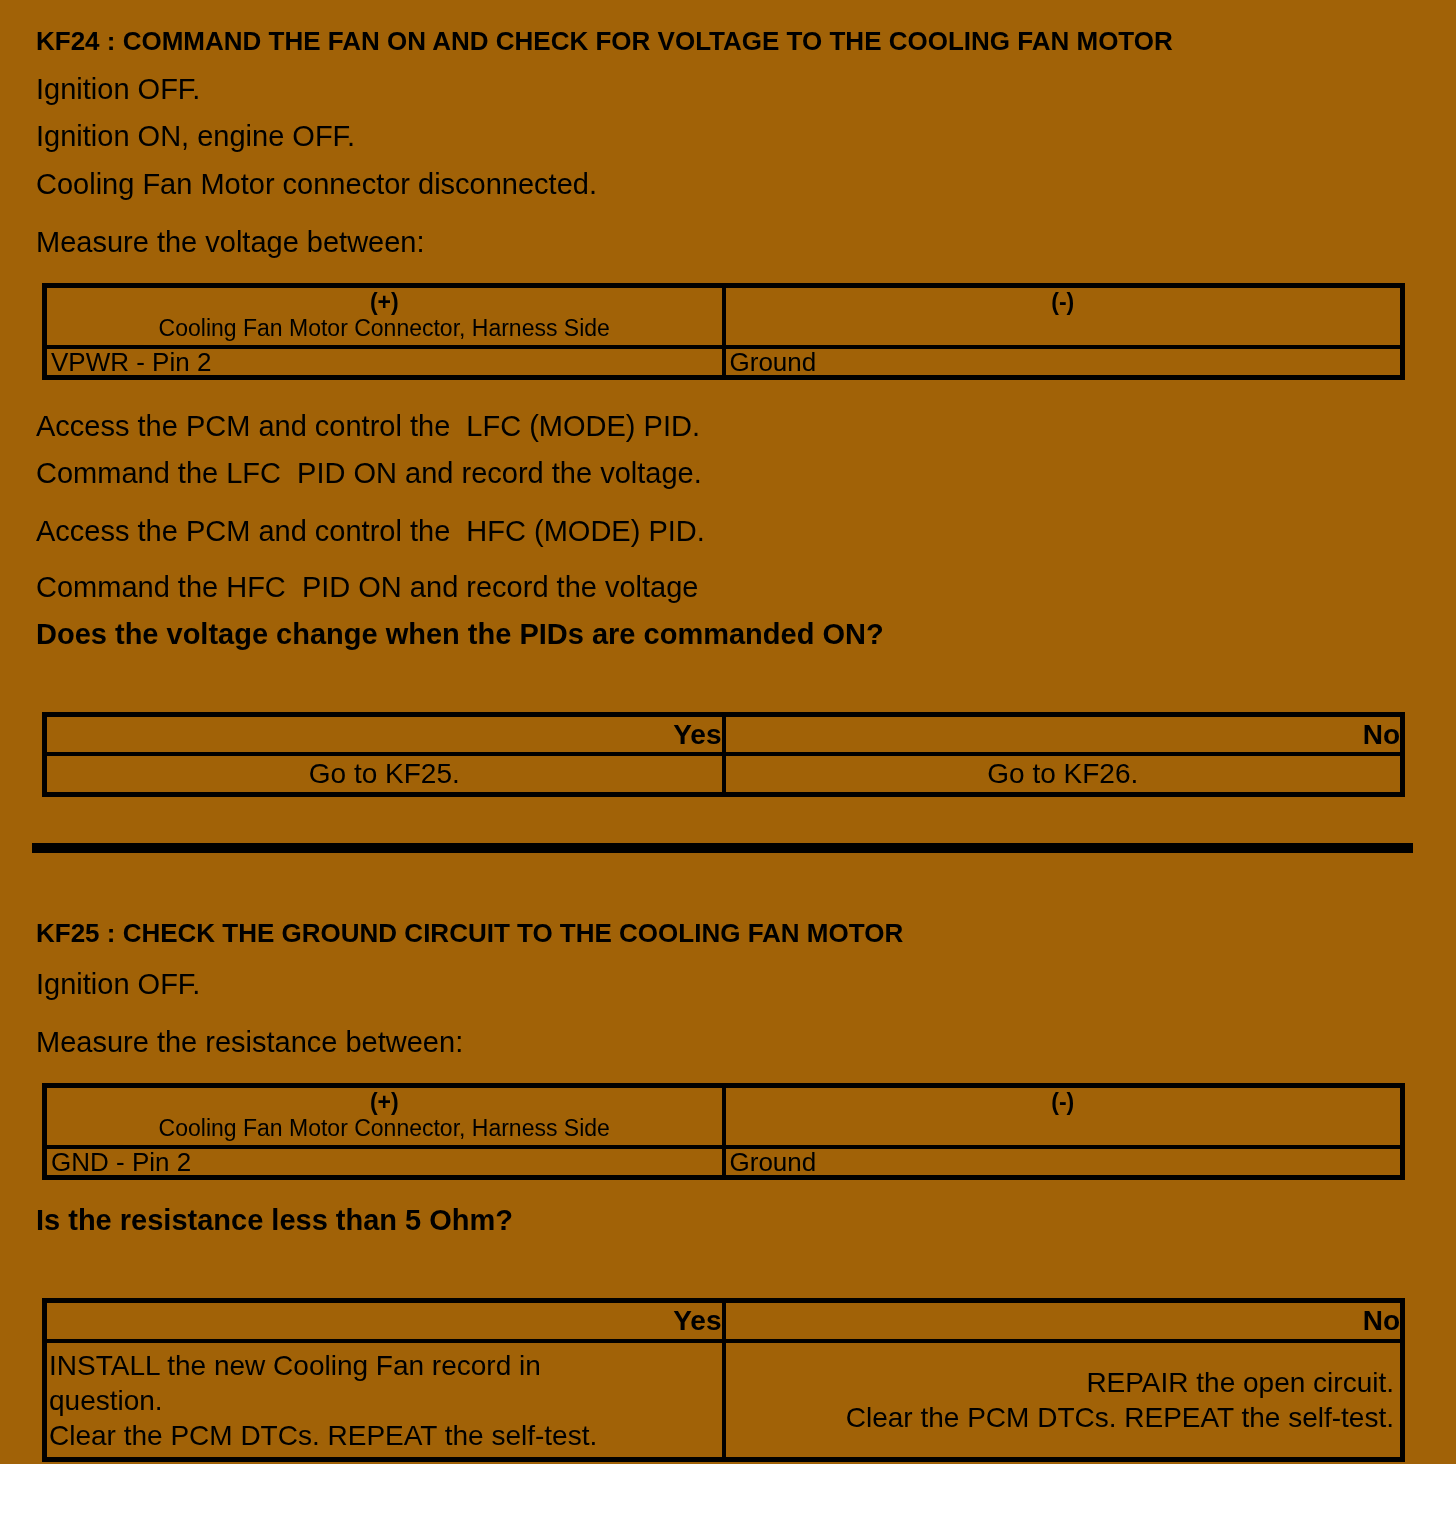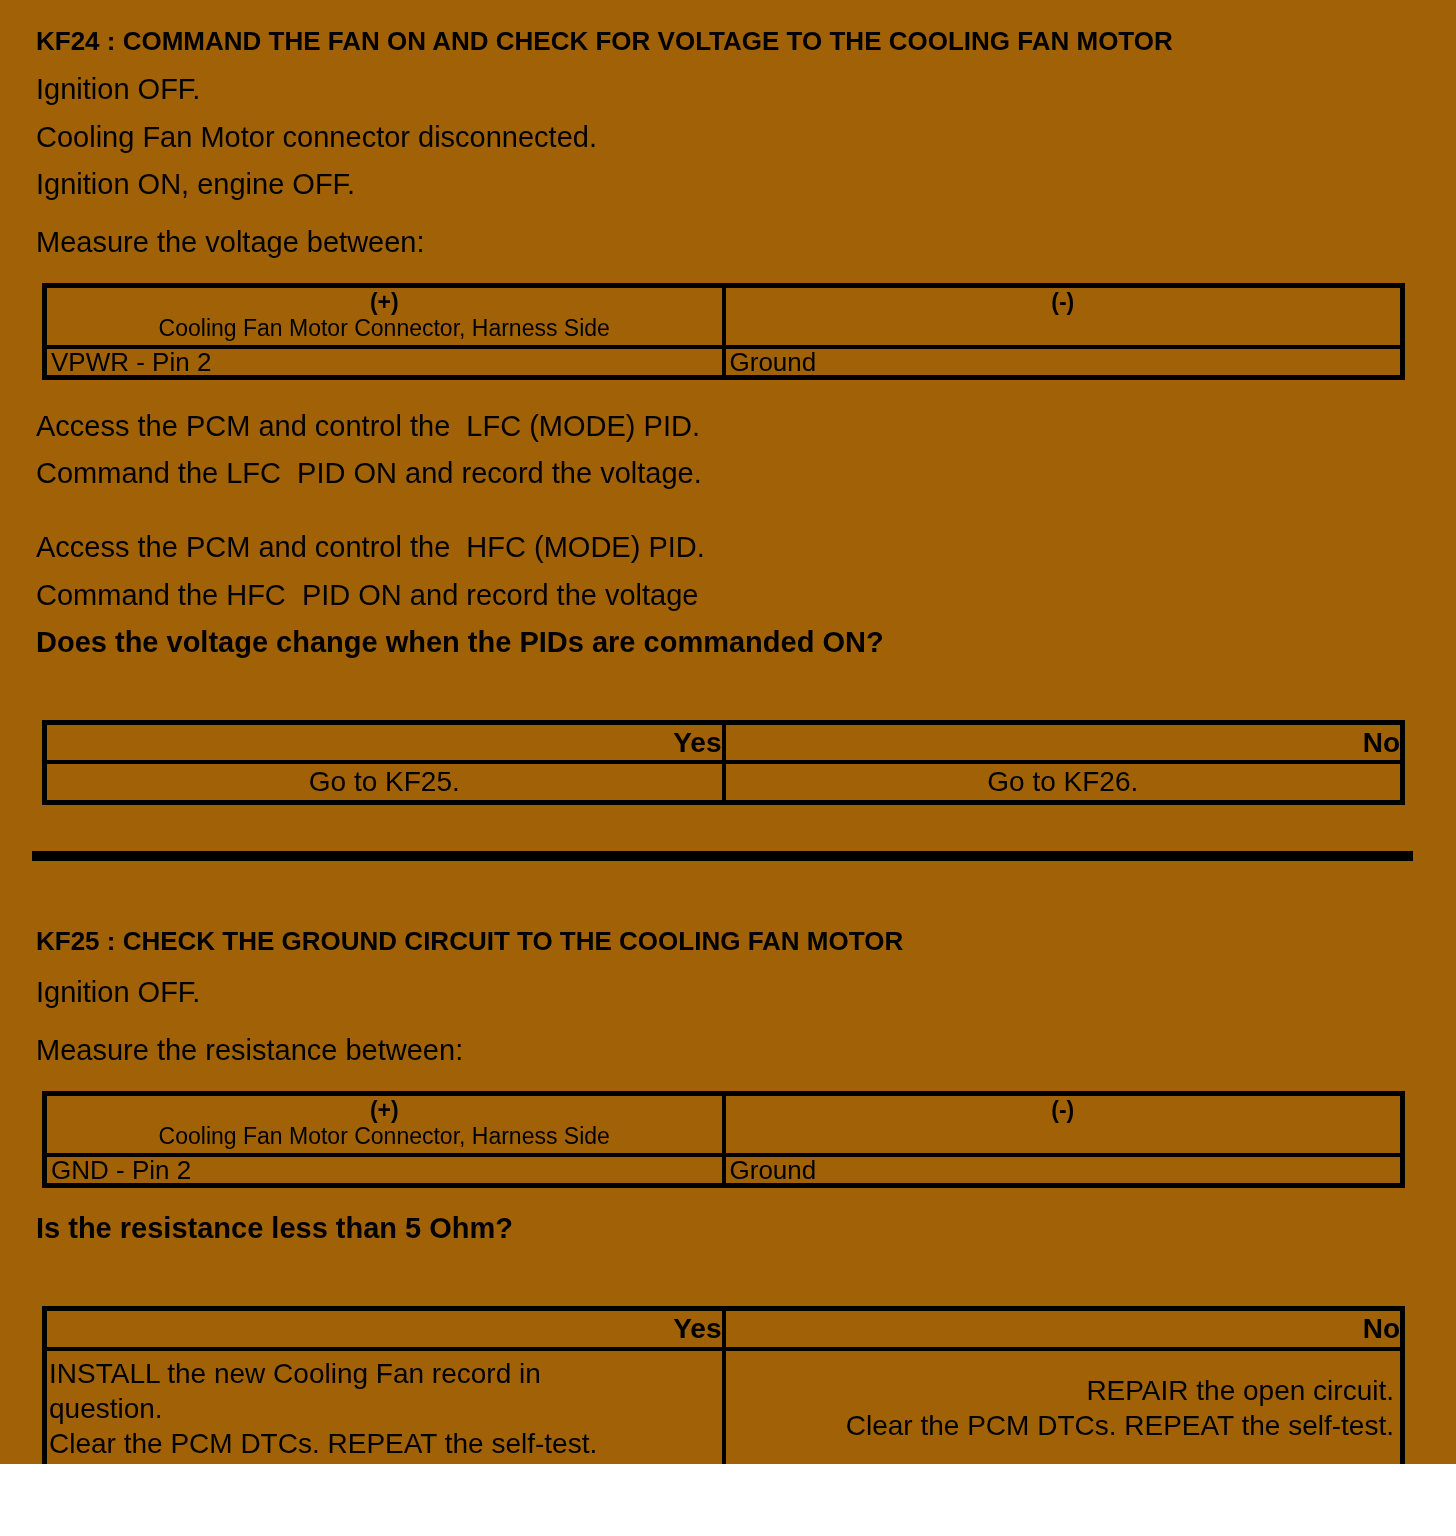--- a/index.html
+++ b/index.html
@@ -39,22 +39,22 @@
 </style>
 </head>
 <body>
 
 <div class="page">
 
   <section>
     <h1 class="h" style="margin-top:26px">KF24 : COMMAND THE FAN ON AND CHECK FOR VOLTAGE TO THE COOLING FAN MOTOR</h1>
 
     <p class="p" style="margin-top:16px">Ignition OFF.</p>
+    <p class="p" style="margin-top:13px">Ignition ON, engine OFF.</p>
     <p class="p" style="margin-top:14px">Cooling Fan Motor connector disconnected.</p>
-    <p class="p" style="margin-top:13px">Ignition ON, engine OFF.</p>
     <p class="p" style="margin-top:24px">Measure the voltage between:</p>
 
     <table class="mt" style="margin-top:24px">
       <tbody>
           <tr class="hdr">
         <td>
           <div class="sym">(+)</div>
           <div class="lbl">Cooling Fan Motor Connector, Harness Side</div>
         </td>
         <td>
@@ -63,22 +63,22 @@
       </tr>
       <tr class="dat">
         <td>VPWR - Pin 2</td>
         <td>Ground</td>
       </tr>
     </tbody>
       </table>
 
     <p class="p" style="margin-top:29px">Access the PCM and control the  LFC (MODE) PID.</p>
     <p class="p" style="margin-top:13px">Command the LFC  PID ON and record the voltage.</p>
-    <p class="p" style="margin-top:40px">Access the PCM and control the  HFC (MODE) PID.</p>
-    <p class="p" style="margin-top:14px">Command the HFC  PID ON and record the voltage</p>
+    <p class="p" style="margin-top:24px">Access the PCM and control the  HFC (MODE) PID.</p>
+    <p class="p" style="margin-top:22px">Command the HFC  PID ON and record the voltage</p>
 
     <p class="p q" style="margin-top:13px">Does the voltage change when the PIDs are commanded ON?</p>
 
     <table class="dt dt1" style="margin-top:61px">
       <tbody>
           <tr>
         <th>Yes</th>
         <th>No</th>
       </tr>
       <tr>

